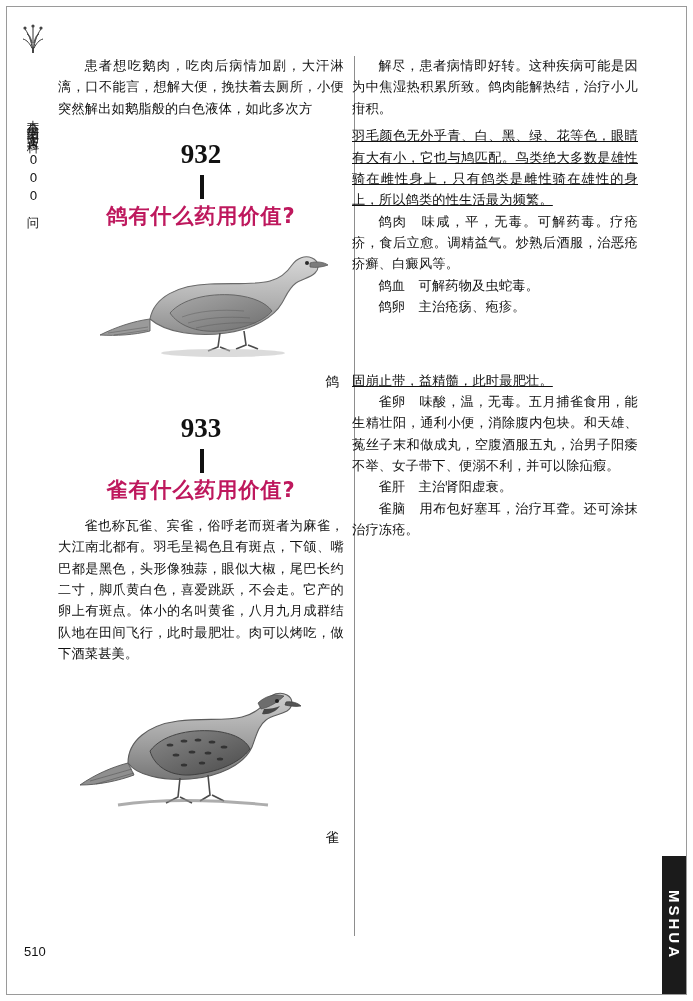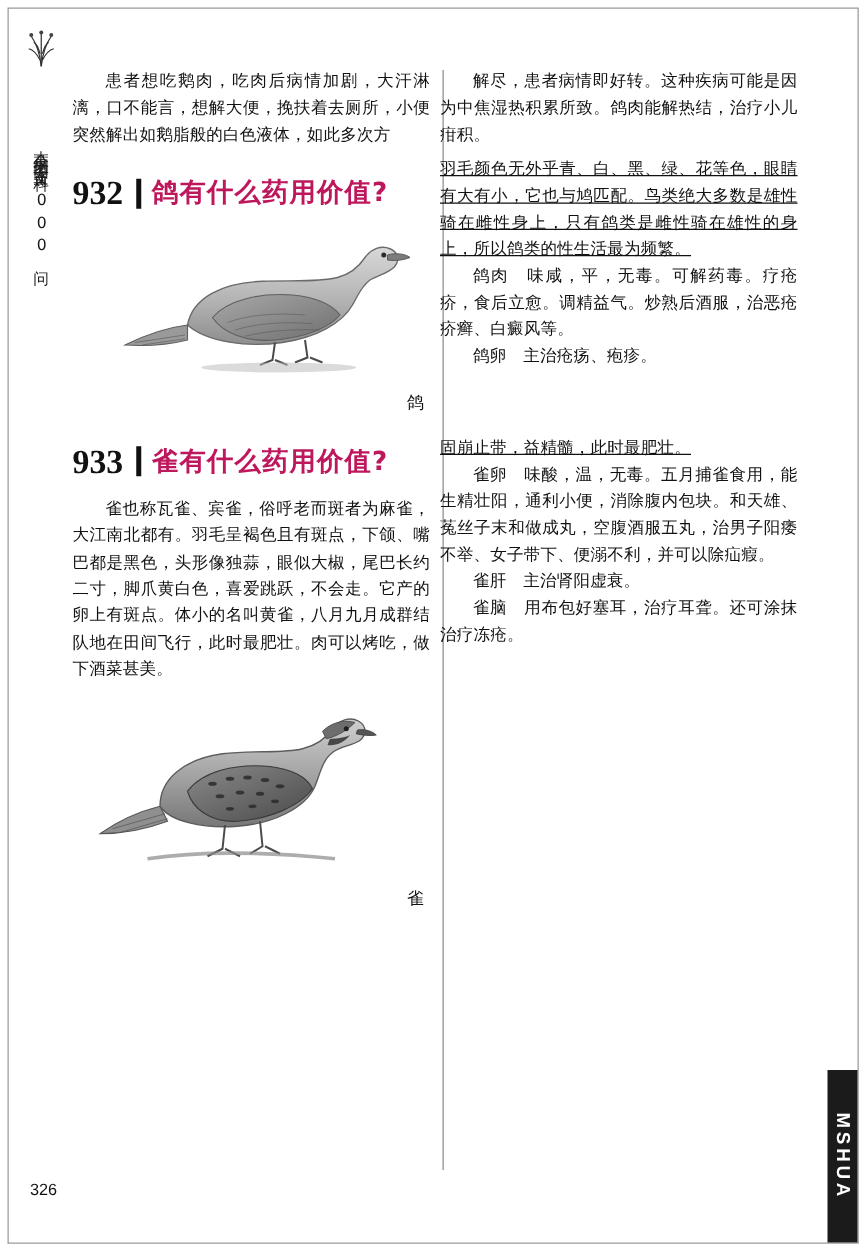--- a/index.html
+++ b/index.html
@@ -101,20 +101,21 @@
     letter-spacing: 0.2px;
   }
   p.body.noindent { text-indent: 0; text-decoration: underline; }
 
   
   .qhead {
     margin: 22px 0 14px 0;
     display: flex;
     align-items: center;
     gap: 7px;
+    flex-direction: column;
   }
   .qnum {
     font-size: 27px;
     font-weight: bold;
     font-family: "Liberation Serif", serif;
     letter-spacing: 0px;
     line-height: 1;
     color: #111;
   }
   .qbar {
@@ -303,29 +304,30 @@
     </div>
   </div>
 
   <div class="col col-right">
     <p class="body">解尽，患者病情即好转。这种疾病可能是因为中焦湿热积累所致。鸽肉能解热结，治疗小儿疳积。</p>
 
     <div class="spacer6"></div>
 
     <p class="body noindent">羽毛颜色无外乎青、白、黑、绿、花等色，眼睛有大有小，它也与鸠匹配。鸟类绝大多数是雄性骑在雌性身上，只有鸽类是雌性骑在雄性的身上，所以鸽类的性生活最为频繁。</p>
     <p class="body">鸽肉　味咸，平，无毒。可解药毒。疗疮疥，食后立愈。调精益气。炒熟后酒服，治恶疮疥癣、白癜风等。</p>
+    <p class="body">鸽血　可解药物及虫蛇毒。</p>
     <p class="body">鸽卵　主治疮疡、疱疹。</p>
 
     <div style="height:52px"></div>
 
     <p class="body noindent">固崩止带，益精髓，此时最肥壮。</p>
     <p class="body">雀卵　味酸，温，无毒。五月捕雀食用，能生精壮阳，通利小便，消除腹内包块。和天雄、菟丝子末和做成丸，空腹酒服五丸，治男子阳痿不举、女子带下、便溺不利，并可以除疝瘕。</p>
     <p class="body">雀肝　主治肾阳虚衰。</p>
     <p class="body">雀脑　用布包好塞耳，治疗耳聋。还可涂抹治疗冻疮。</p>
 
   </div>
 
-  <div class="page-number">326</div>
+  <div class="page-number">510</div>
 
   <div class="side-tab">
     <span>MSHUA</span>
   </div>
 </div>
 
 </body></html>

